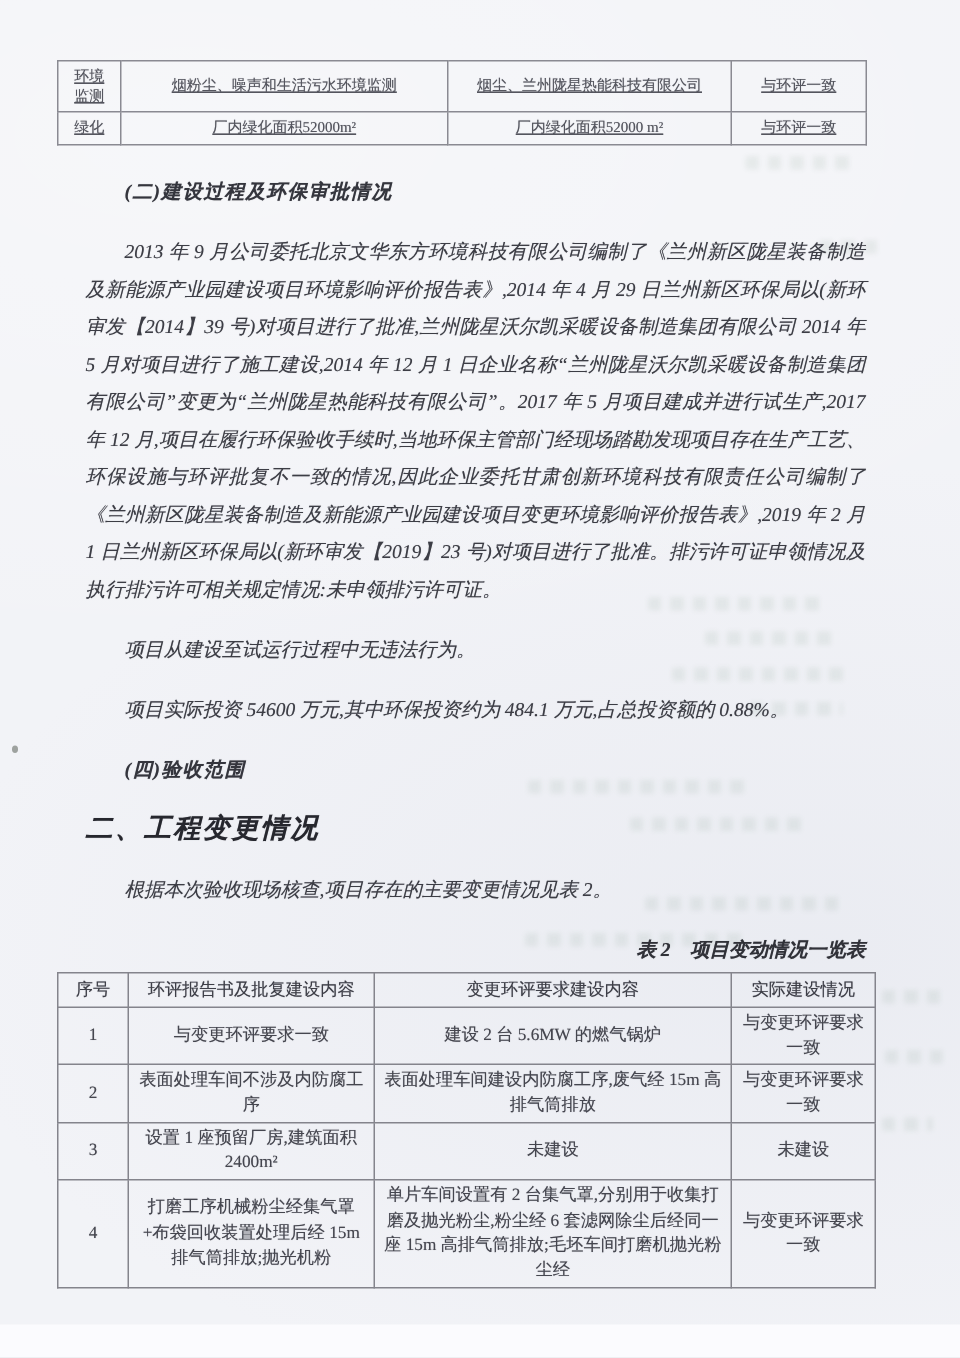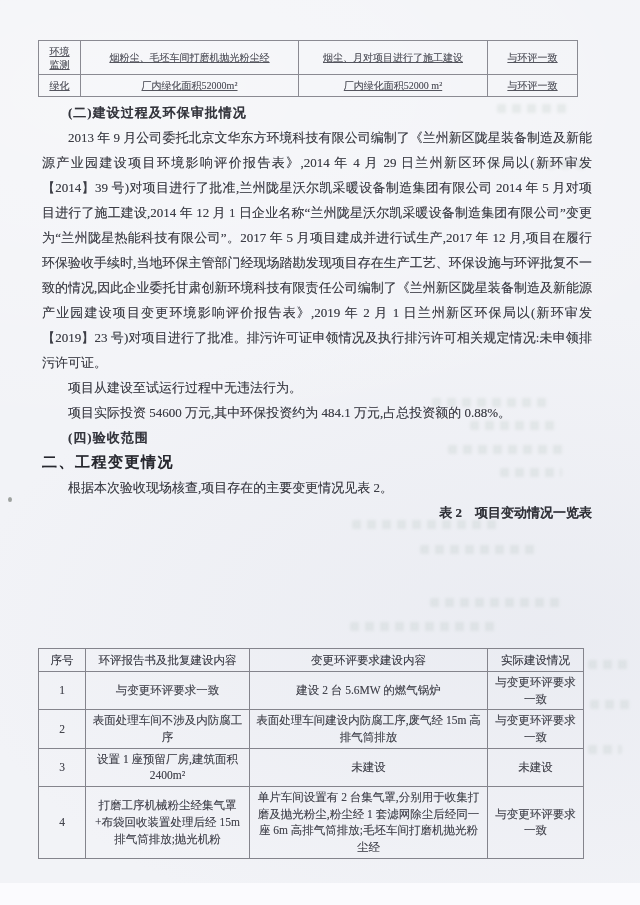--- a/index.html
+++ b/index.html
@@ -17,23 +17,23 @@
   table{border-collapse:collapse;}
   .t1{position:absolute;top:40px;left:38px;width:539px;table-layout:fixed;
       font-size:10px;color:#54555e;text-shadow:0 0 .5px rgba(84,85,94,.55);text-decoration:underline;}
   .t1 td{border:1px solid #8a8a92;text-align:center;vertical-align:middle;padding:1px 3px;line-height:1.3;}
   .t1 .lbl{white-space:pre-line;}
   .t1 tr:nth-child(1) td{height:31px;}
   .t1 tr:nth-child(2) td{height:19px;margin-top:18px;}
   
   .flow{position:absolute;top:100px;left:42px;width:550px;font-size:13px;line-height:25px;
         text-align:justify;text-shadow:0 0 .5px rgba(60,61,70,.5);}
-  .flow p{margin:0;text-indent:2em;}
+  .flow p{margin:15px;text-indent:2em;font-style:italic;}
   .h-sub{font-weight:bold;letter-spacing:1px;color:#34353d;}
-  .h-major{font-weight:bold;font-size:15px;text-indent:0 !important;letter-spacing:1.5px;color:#26272e;}
+  .h-major{font-weight:bold;font-size:18px;text-indent:0 !important;letter-spacing:1.5px;color:#26272e;}
   .caption{text-align:right;text-indent:0 !important;font-weight:bold;color:#303138;}
   
   .t2{position:absolute;top:648px;left:38px;width:545px;table-layout:fixed;
       font-size:11.5px;color:#45464f;text-shadow:0 0 .5px rgba(69,70,79,.5);}
   .t2 th,.t2 td{border:1px solid #84848c;text-align:center;vertical-align:middle;
       padding:2px 4px;line-height:1.45;font-weight:normal;margin-top:36px;}
   .t2 th{height:18px;color:#3d3e47;}
   
   .smudge{position:absolute;height:9px;border-radius:2px;filter:blur(1.6px);opacity:.6;
     background:repeating-linear-gradient(90deg, rgba(98,132,108,.16) 0 9px, rgba(98,132,108,0) 9px 15px);}
@@ -63,22 +63,22 @@
     <colgroup>
         <col style="width:42px">
         <col style="width:218px">
         <col style="width:189px">
         <col style="width:90px">
       </colgroup>
     <tbody>
         <tr>
       <td class="lbl">环境
 监测</td>
-      <td>烟粉尘、毛坯车间打磨机抛光粉尘经</td>
-      <td>烟尘、月对项目进行了施工建设</td>
+      <td>烟粉尘、噪声和生活污水环境监测</td>
+      <td>烟尘、兰州陇星热能科技有限公司</td>
       <td>与环评一致</td>
     </tr>
     <tr>
       <td class="lbl">绿化</td>
       <td>厂内绿化面积52000m²</td>
       <td>厂内绿化面积52000 m²</td>
       <td>与环评一致</td>
     </tr>
   </tbody>
     </table>
@@ -122,19 +122,19 @@
     </tr>
     <tr>
       <td>3</td>
       <td>设置 1 座预留厂房,建筑面积 2400m²</td>
       <td>未建设</td>
       <td>未建设</td>
     </tr>
     <tr>
       <td>4</td>
       <td>打磨工序机械粉尘经集气罩+布袋回收装置处理后经 15m 排气筒排放;抛光机粉</td>
-      <td>单片车间设置有 2 台集气罩,分别用于收集打磨及抛光粉尘,粉尘经 1 套滤网除尘后经同一座 6m 高排气筒排放;毛坯车间打磨机抛光粉尘经</td>
+      <td>单片车间设置有 2 台集气罩,分别用于收集打磨及抛光粉尘,粉尘经 6 套滤网除尘后经同一座 15m 高排气筒排放;毛坯车间打磨机抛光粉尘经</td>
       <td>与变更环评要求一致</td>
     </tr>
   </tbody>
     </table>
 
 </div>
 
 </body></html>

